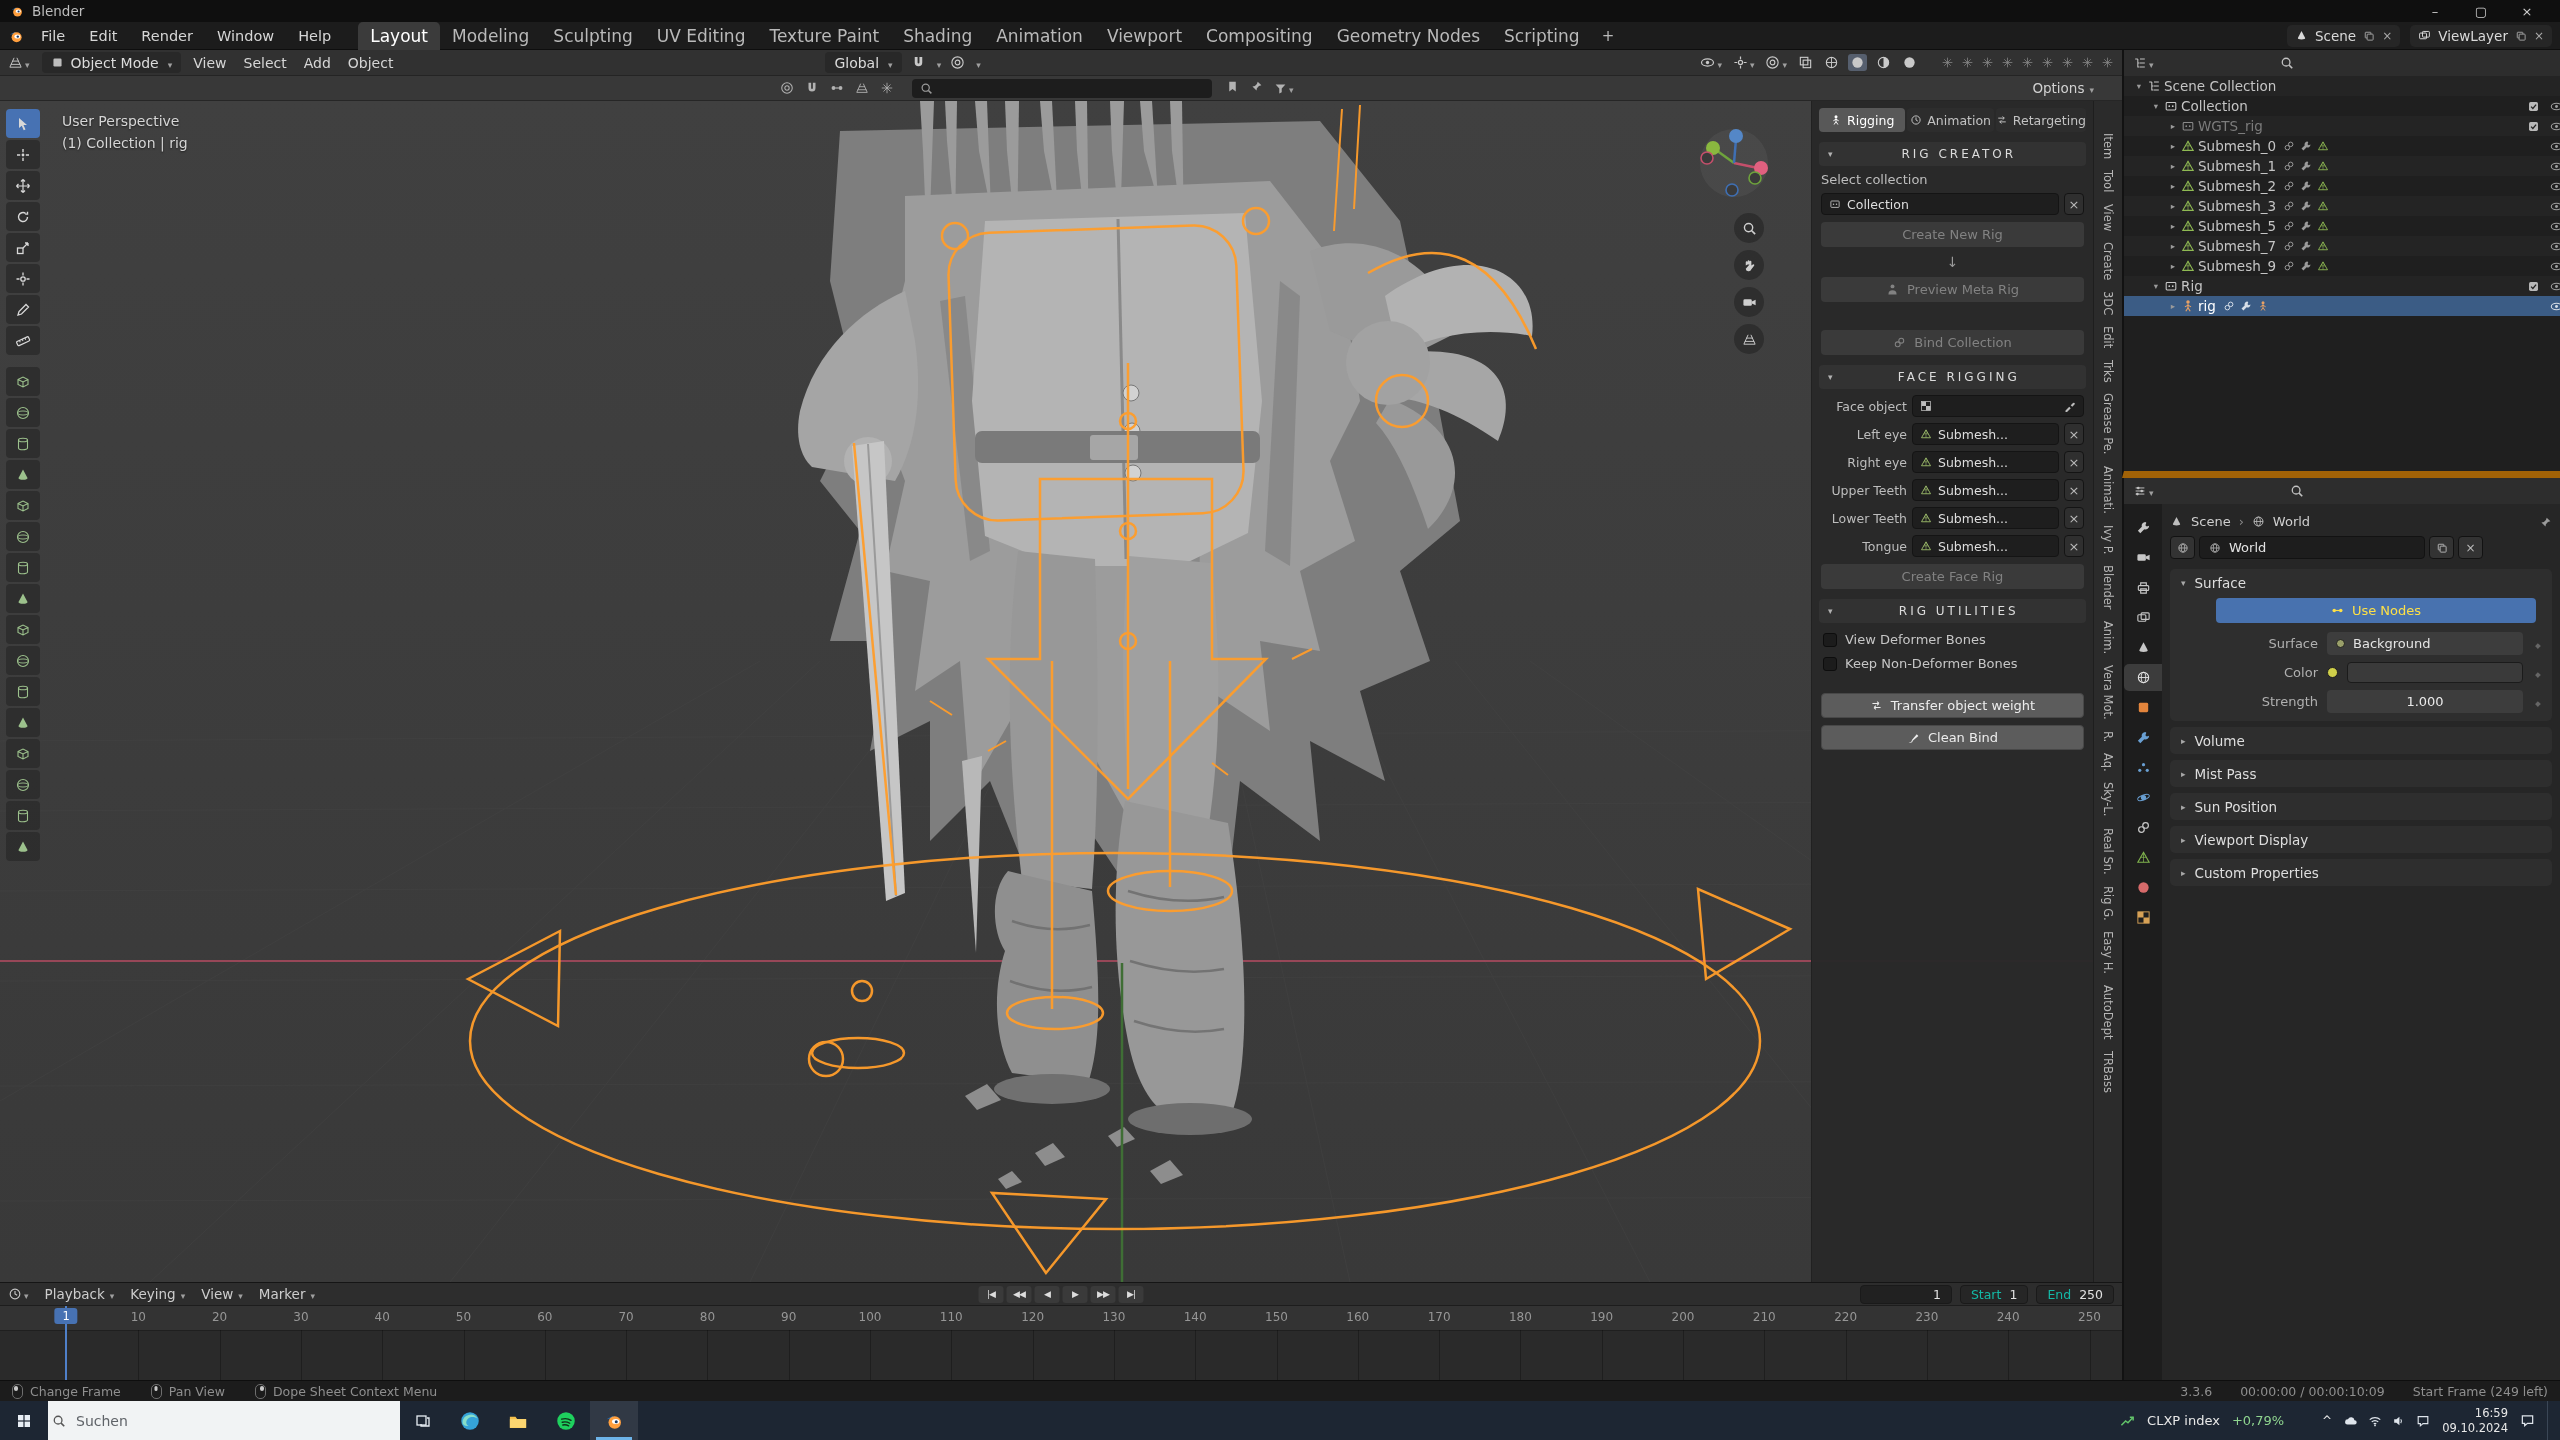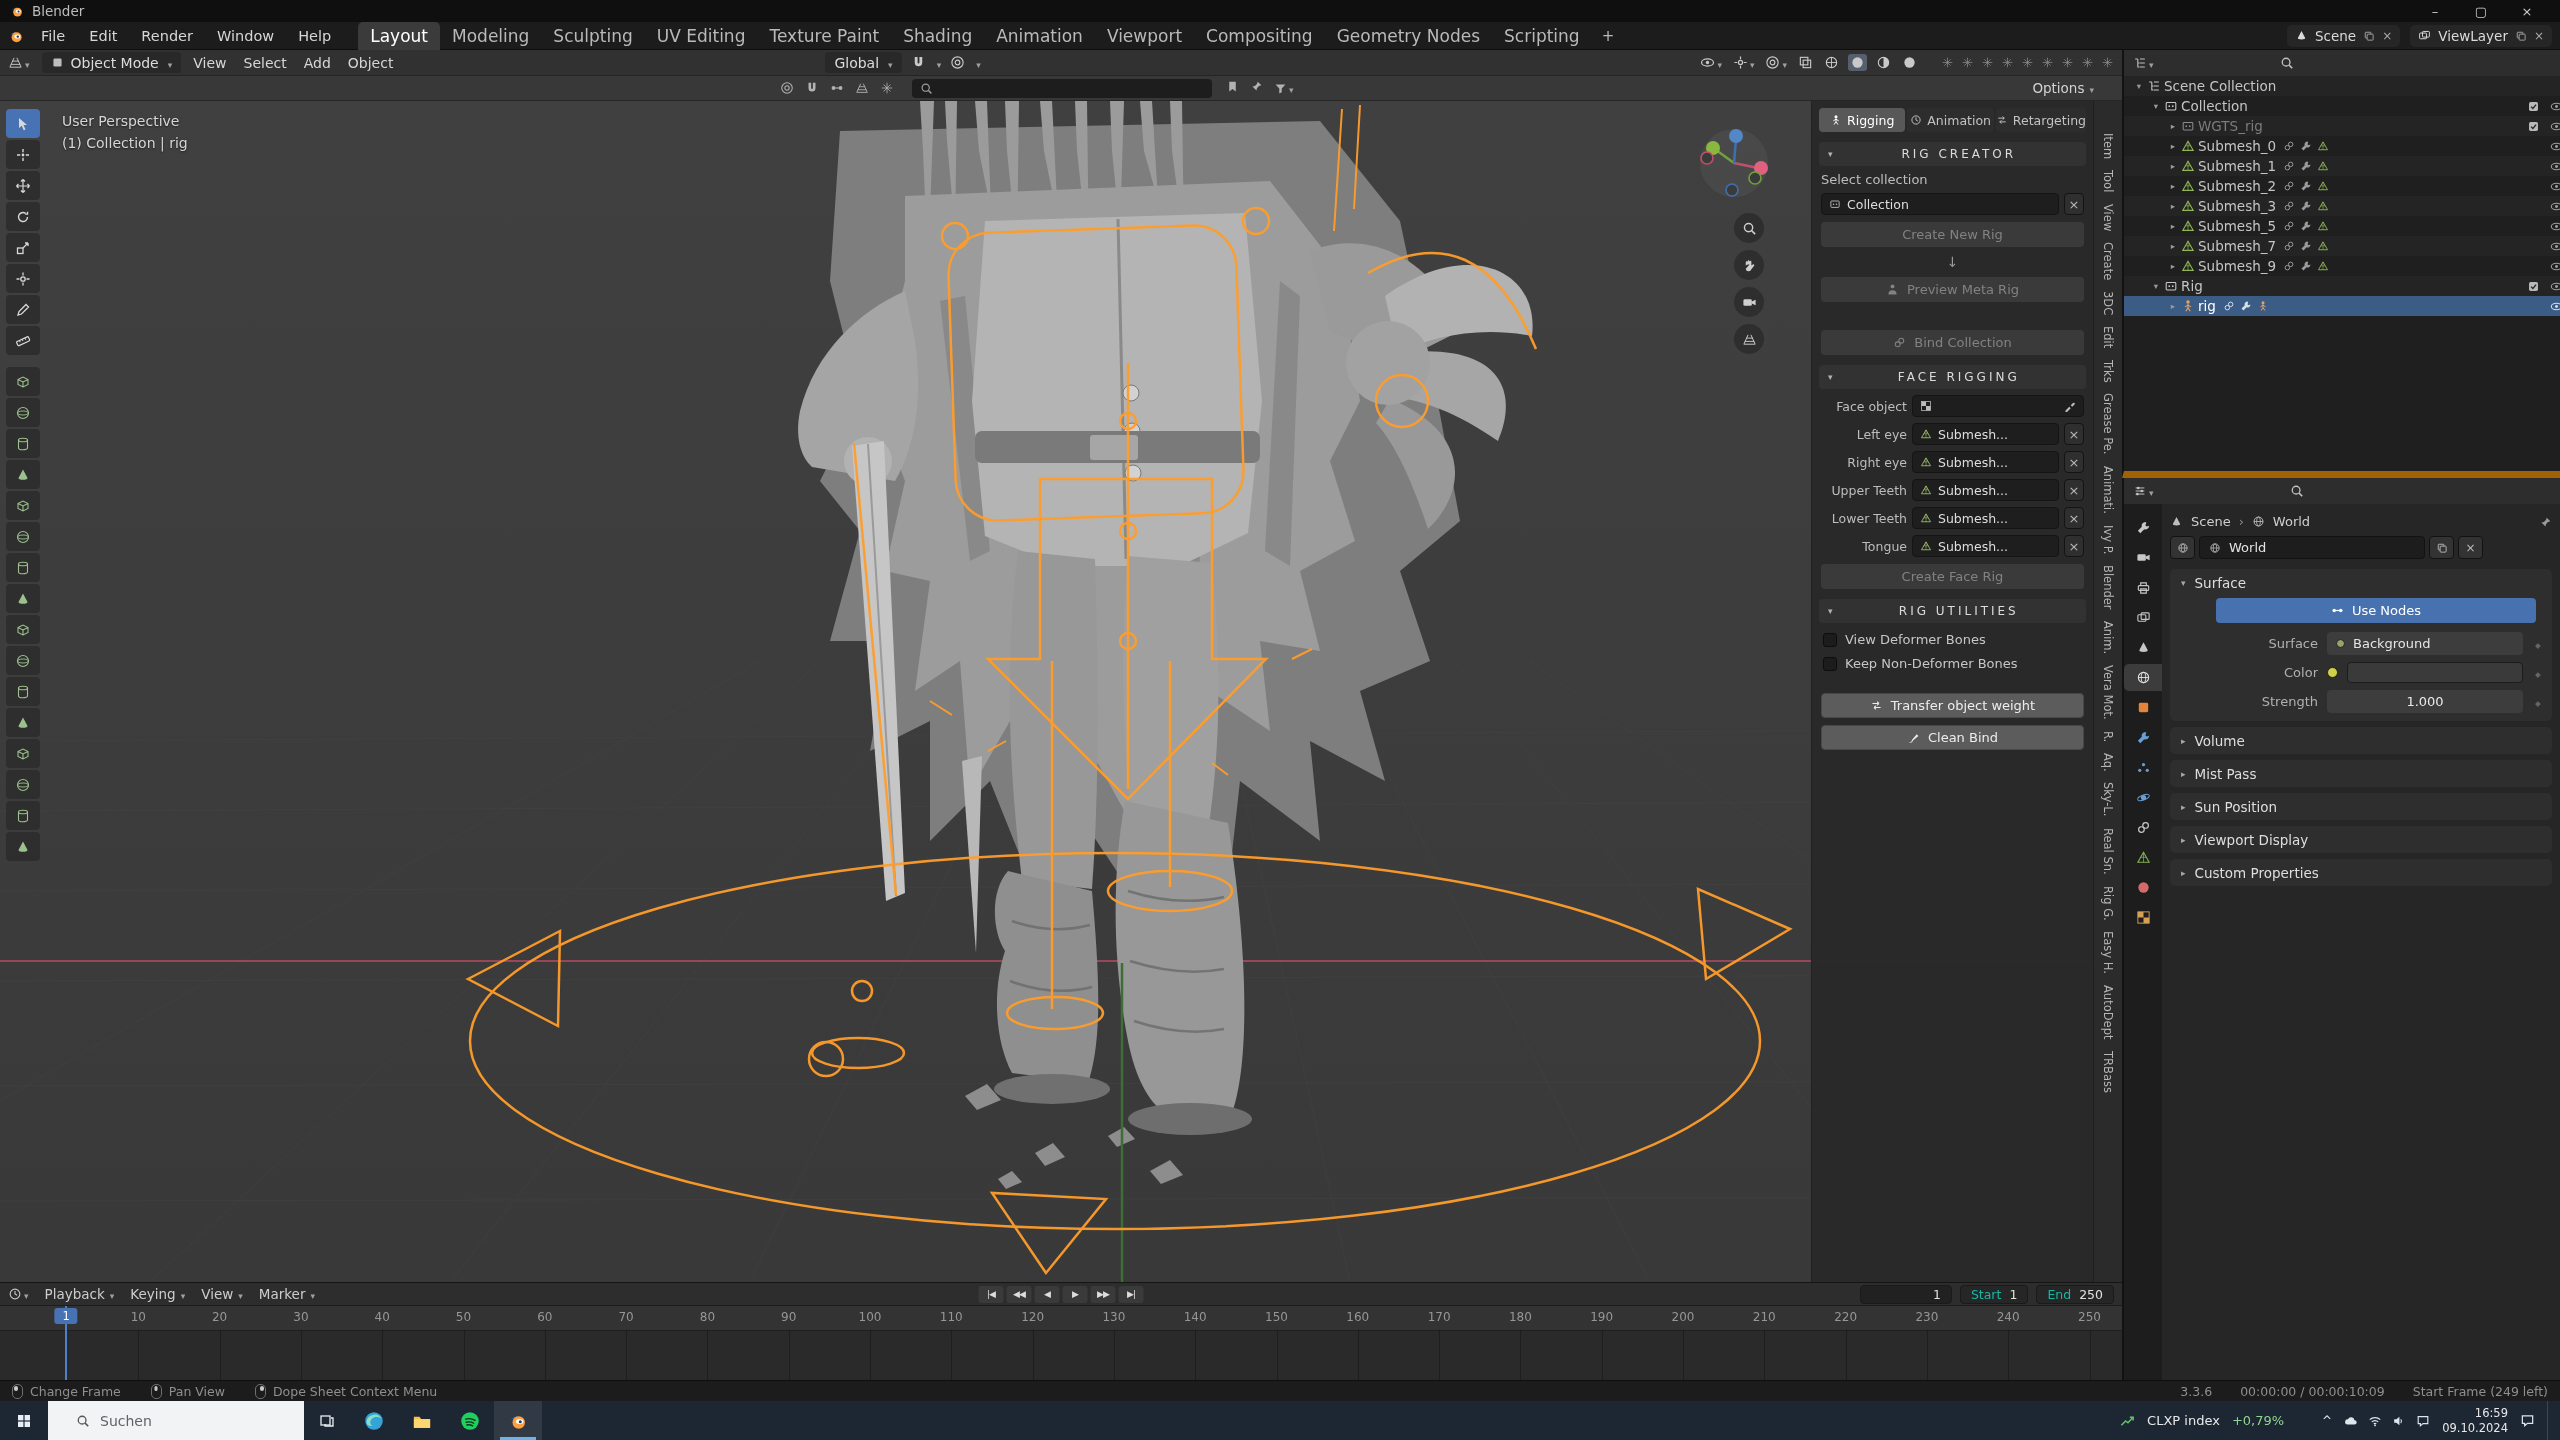--- a/index.html
+++ b/index.html
@@ -167,21 +167,21 @@
   .datablock{display:flex;align-items:center;gap:4px;margin:2px 0 10px}
   .db-name{display:flex;align-items:center;gap:8px;background:#1d1d1d;border:1px solid #121212;
     border-radius:4px;height:23px;padding:0 9px;width:226px;color:#e2e2e2}
   .db-btn{width:25px;height:23px;background:#333;border:1px solid #121212;border-radius:4px;
     display:flex;align-items:center;justify-content:center;color:#bbb;font-size:12px}
   .panel{background:#2e2e2e;border-radius:5px;margin:6px 0;padding:1px 0}
   .panel-h{display:flex;align-items:center;gap:9px;height:25px;padding:0 11px;color:#dedede;font-size:13.5px}
   .panel-h::before{content:"▾";font-size:9px;color:#a8a8a8}
   .panel.closed .panel-h::before{content:"▸"}
   .usenodes{height:25px;background:#4872af;border-radius:4px;margin:3px 16px 9px 46px;display:flex;
-    align-items:center;justify-content:center;gap:8px;color:#ffffff}
+    align-items:center;justify-content:center;gap:8px;color:#fde047}
   .prow{display:flex;align-items:center;gap:9px;margin:7px 8px 7px 0}
   .plabel{width:148px;text-align:right;color:#b0b0b0;flex-shrink:0}
   .valbtn{flex:1;height:23px;background:#3d3d3d;border-radius:4px;display:flex;align-items:center;
     gap:8px;padding:0 9px;color:#e4e4e4}
   .socket{width:11px;height:11px;border-radius:50%;background:#cfcf4a;border:1px solid #1f1f1f;flex-shrink:0}
   .socket.gray{background:#9aa06a}
   .colorfld{flex:1;height:21px;border-radius:4px;background:#3a3a3a;border:1px solid #1b1b1b}
   .numfld{flex:1;height:23px;background:#3d3d3d;border-radius:4px;display:flex;align-items:center;
     justify-content:center;color:#eaeaea}
   .deco{width:12px;text-align:center;color:#8a8a8a}
@@ -195,21 +195,21 @@
   .mouse{width:11px;height:15px;border:1px solid #6e6e6e;border-radius:5px;position:relative;flex-shrink:0}
   .mouse::after{content:"";position:absolute;top:1.5px;width:3.5px;height:5px;border-radius:2px;background:#c9c9c9}
   .mouse[data-btn="left"]::after{left:1px}
   .mouse[data-btn="middle"]::after{left:50%;transform:translateX(-50%);width:3px}
   .mouse[data-btn="right"]::after{right:1px}
   #sb-right{margin-left:auto;display:flex;gap:28px;white-space:nowrap}
 
   
   #taskbar{position:absolute;left:0;top:1401px;width:2560px;height:39px;background:#1d2633;display:flex;align-items:stretch}
   .tb-start{width:48px;display:flex;align-items:center;justify-content:center}
-  #tb-search{width:256px;background:#f1f3f4;display:flex;align-items:center;gap:10px;padding:0 28px;color:#4a4a4a}
+  #tb-search{width:352px;background:#f1f3f4;display:flex;align-items:center;gap:10px;padding:0 4px;color:#4a4a4a}
   #tb-search input{border:none;outline:none;background:transparent;font-size:14px;color:#3c3c3c;width:100%;
     font-family:"DejaVu Sans","Liberation Sans",sans-serif}
   #tb-search input::placeholder{color:#5f6368;opacity:1}
   .tb-btn{width:46px;display:flex;align-items:center;justify-content:center}
   .tb-app{width:48px;display:flex;align-items:center;justify-content:center;position:relative}
   .tb-app.active{background:rgba(255,255,255,.09)}
   .tb-app.active::after{content:"";position:absolute;left:6px;right:6px;bottom:0;height:3px;background:#6db3e8}
   #tb-tray{margin-left:auto;display:flex;align-items:center;gap:12px;padding-right:8px;font-size:13px;color:#e8e8e8}
   .ticker-change{color:#8fd58f}
   #tb-clock{text-align:right;font-size:11.5px;line-height:1.3;white-space:nowrap}

